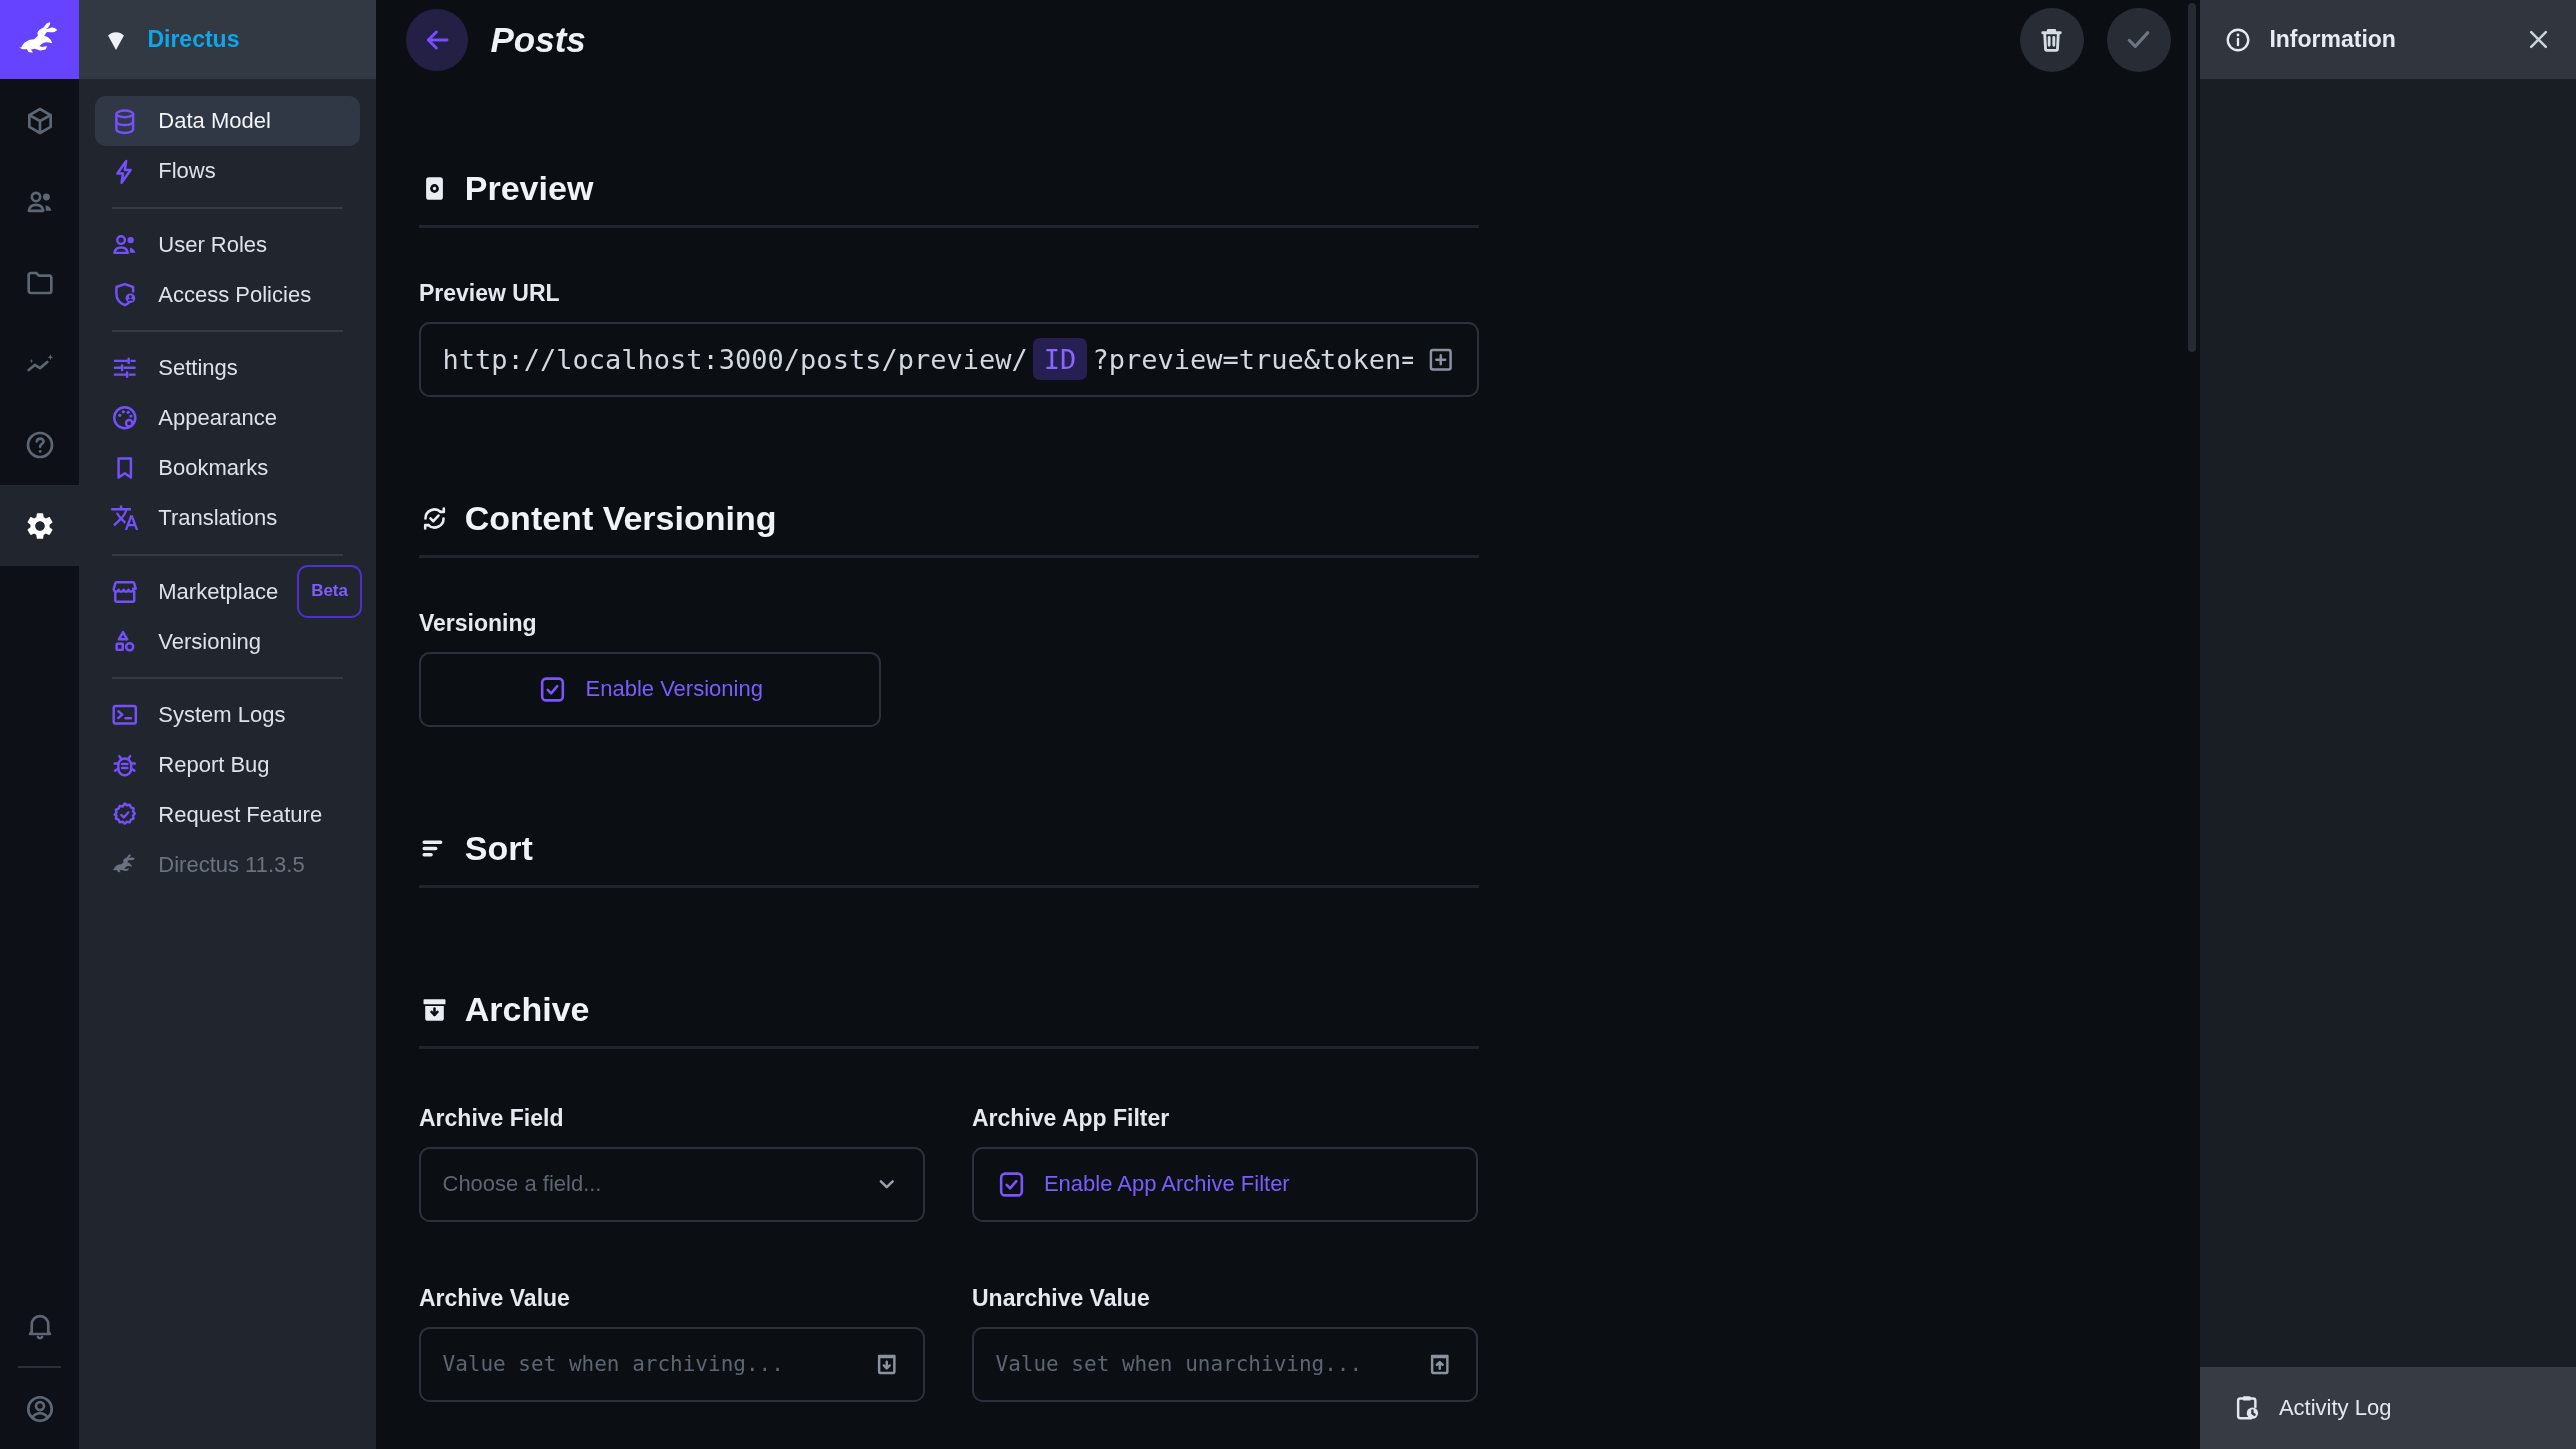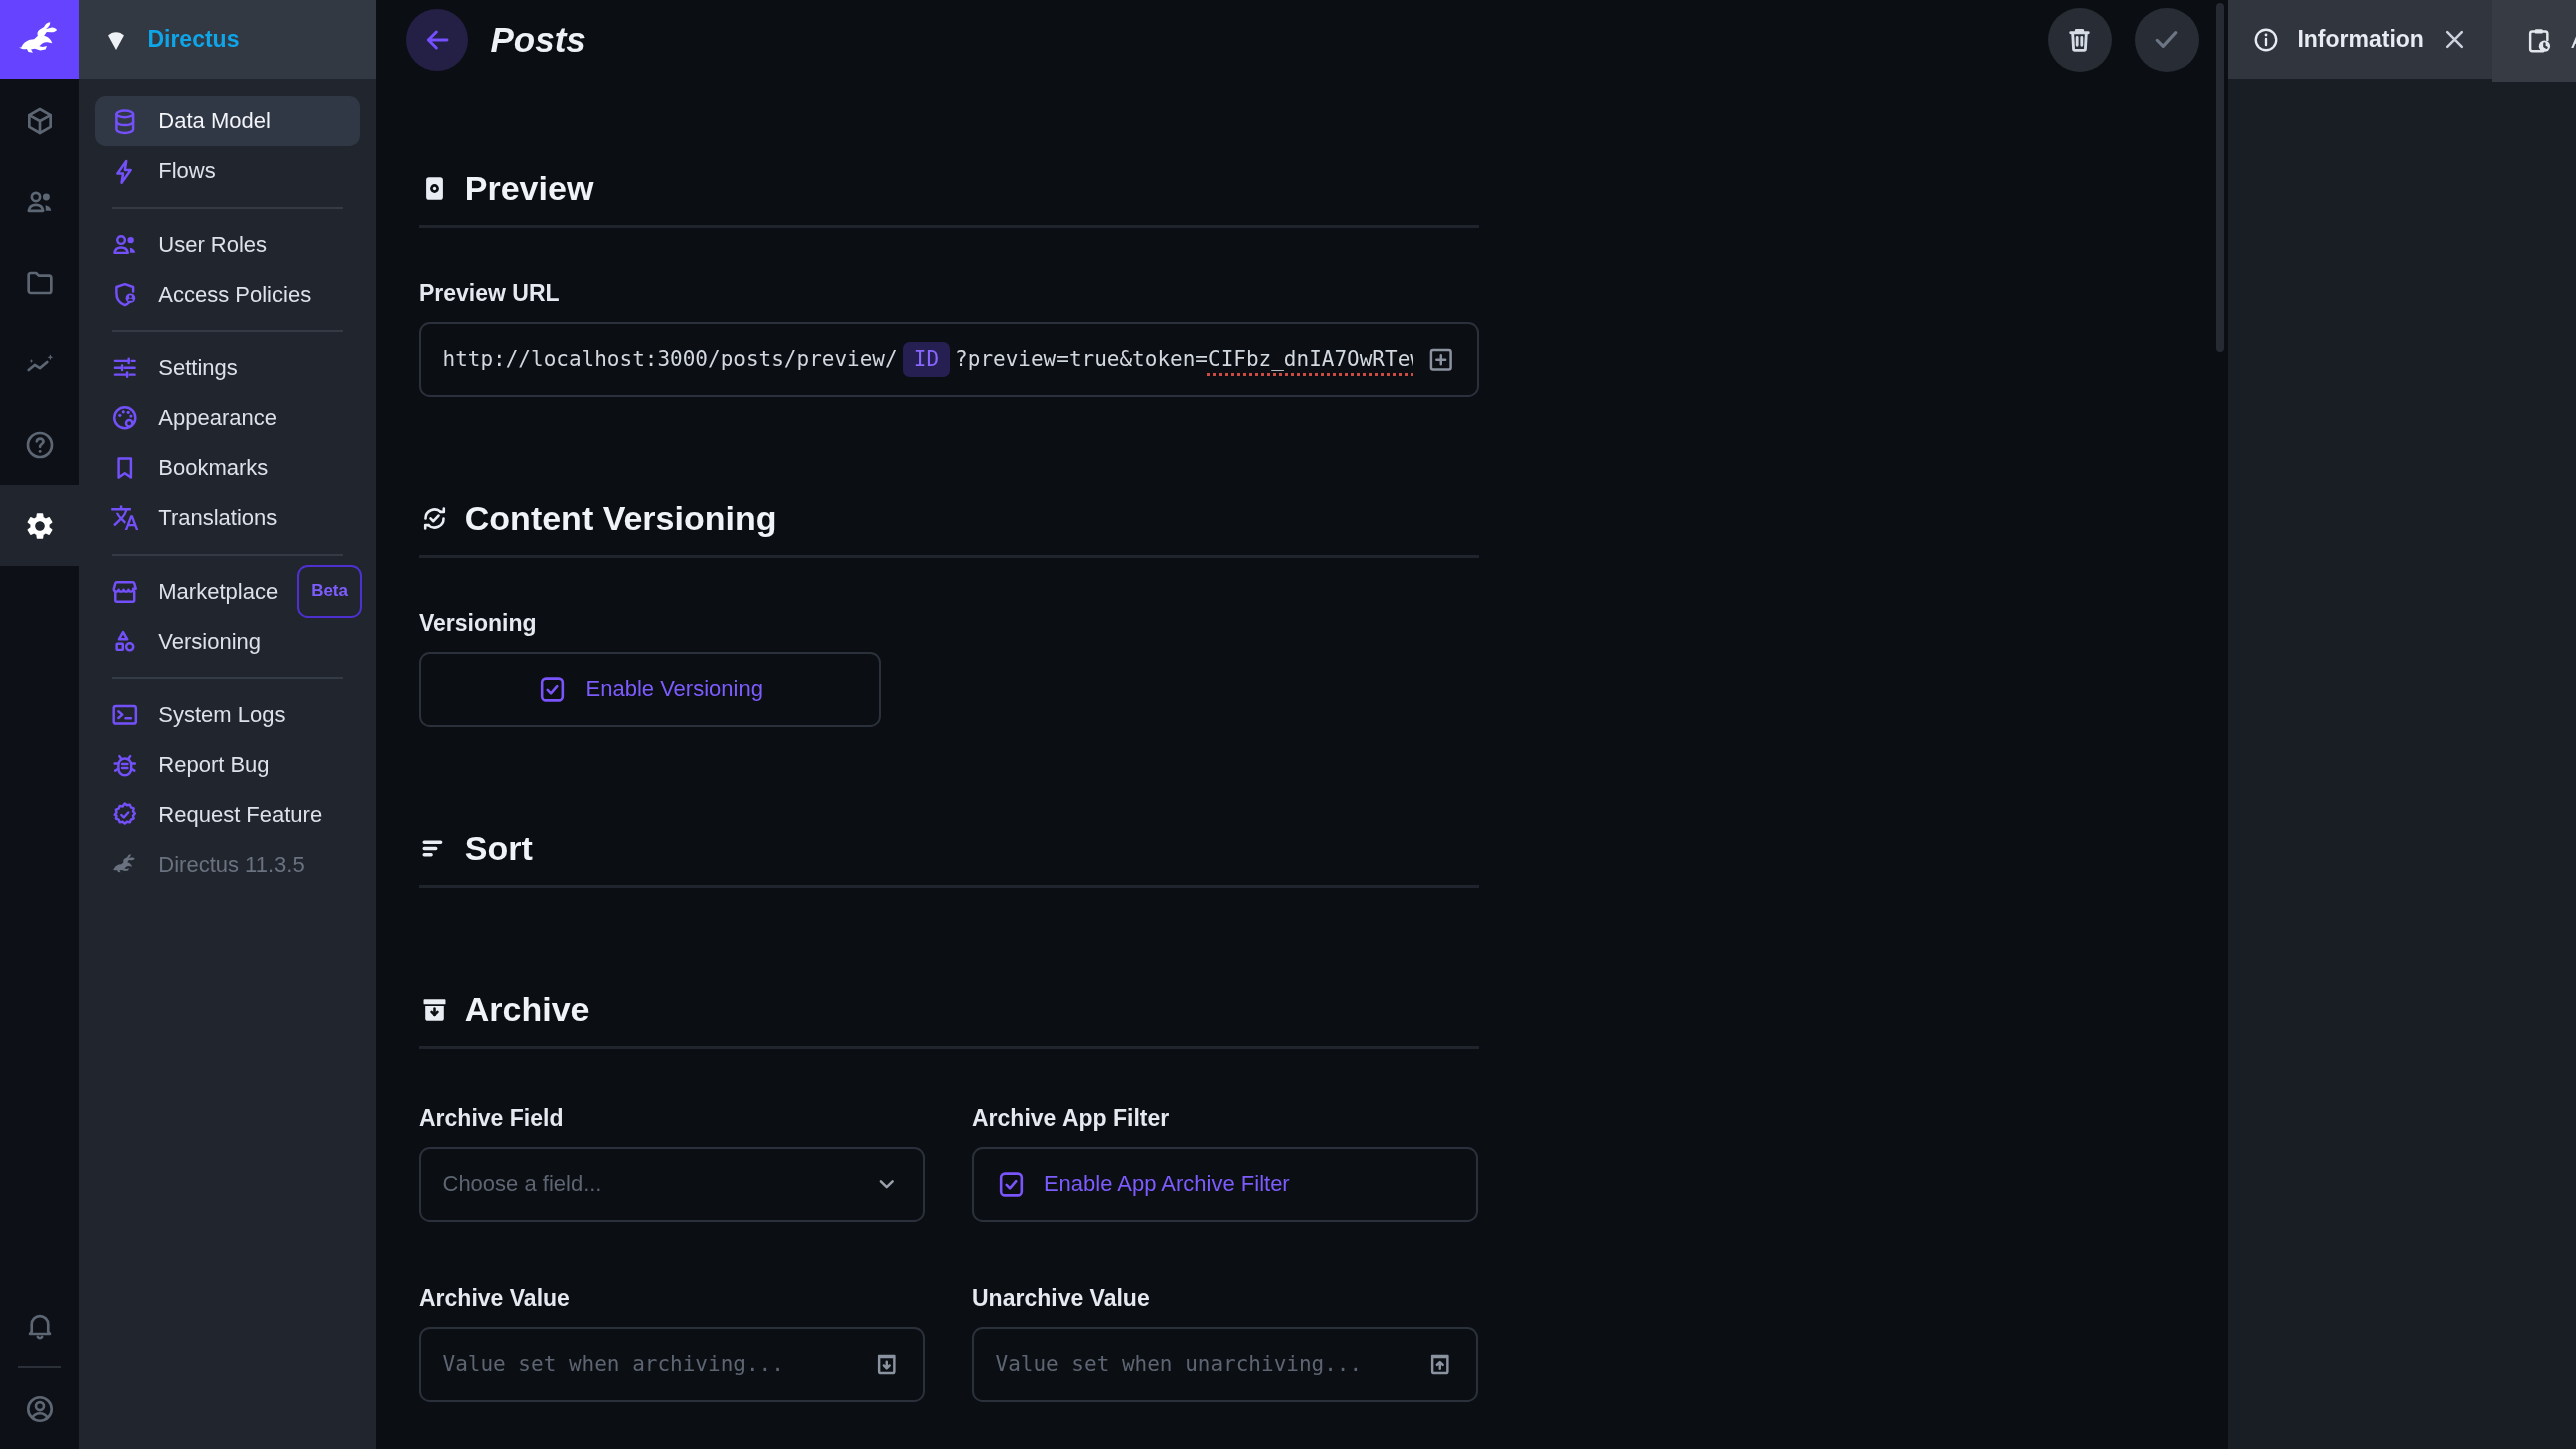--- a/index.html
+++ b/index.html
@@ -45,41 +45,41 @@
   .section { }
   .section-title { display:flex; align-items:center; gap:14.8px; font-size:34px; font-weight:800; color:#f0f3f8; }
   .section-title .ic { color:#e9edf3; }
   .rule { border:none; height:2.7px; background:#20252d; margin-top:17.4px; }
   .sec-preview { margin-top:90px; }
   .sec-versioning, .sec-archive, .sec-sort { margin-top:102px; }
 
   .label { font-size:23px; font-weight:700; color:#e6eaf0; }
   .lbl-gap { margin-top:52px; }
   .input { display:flex; align-items:center; height:75px; border:2px solid #2b313b; border-radius:10.7px; padding:0 21.5px; margin-top:14.8px; background:transparent; }
-  .mono { font-family:"DejaVu Sans Mono", monospace; font-size:21px; color:#d2d8e0; white-space:pre; }
+  .mono { font-family:"DejaVu Sans Mono", monospace; font-size:27px; color:#d2d8e0; white-space:pre; }
   .url-scroller { flex:1; min-width:0; overflow:hidden; display:flex; align-items:center; white-space:nowrap; }
   .id-chip { background:#262052; color:#8866ff; border-radius:6.7px; padding:5.4px 10.7px; margin:0 5.4px; }
   .token { text-decoration:underline dotted #cf4a42; text-decoration-thickness:2.7px; text-underline-offset:6.7px; }
   .input-ic { color:#8b93a1; margin-left:13.4px; }
 
   .w-half { width:462px;justify-content:center; }
   .check-field { gap:17.4px; }
   .check-field .ic { color:#7a55fb; }
   .purple-label { font-size:22px; font-weight:500; color:#7d5cff; }
   .native { flex:1; min-width:0; background:transparent; border:none; outline:none; color:#d5dae2; }
   .native::placeholder { color:#5d6572; opacity:1; }
   .sans-in { font-family:"Liberation Sans", sans-serif; font-size:22px; }
   .mono-in { font-family:"DejaVu Sans Mono", monospace; font-size:21px; }
   .chev { color:#9aa1ad; }
 
   .grid2 { display:grid; grid-template-columns:506px 506px; column-gap:47px; row-gap:63px; margin-top:56px; }
   .field {}
 
   
-  .right-panel { width:348px; flex:none; background:#191d24; display:flex; flex-direction:row;text-align:center; }
+  .right-panel { width:376px; flex:none; background:#191d24; display:flex; flex-direction:column;text-align:center; }
   .rp-header { height:79px; flex:none; background:#30353e; display:flex; align-items:center; gap:17.4px; padding:0 24px; font-size:23px; font-weight:600; color:#e8ecf2; }
   .rp-close { margin-left:auto; color:#cdd3dc; }
   .rp-body { flex:1; }
   .rp-footer { height:82px; flex:none; background:#363b44; display:flex; align-items:center; gap:17.4px; padding:0 32px; font-size:22px; color:#e3e7ed; }
 </style>
 </head>
 <body>
 
 <div class="app">
 

